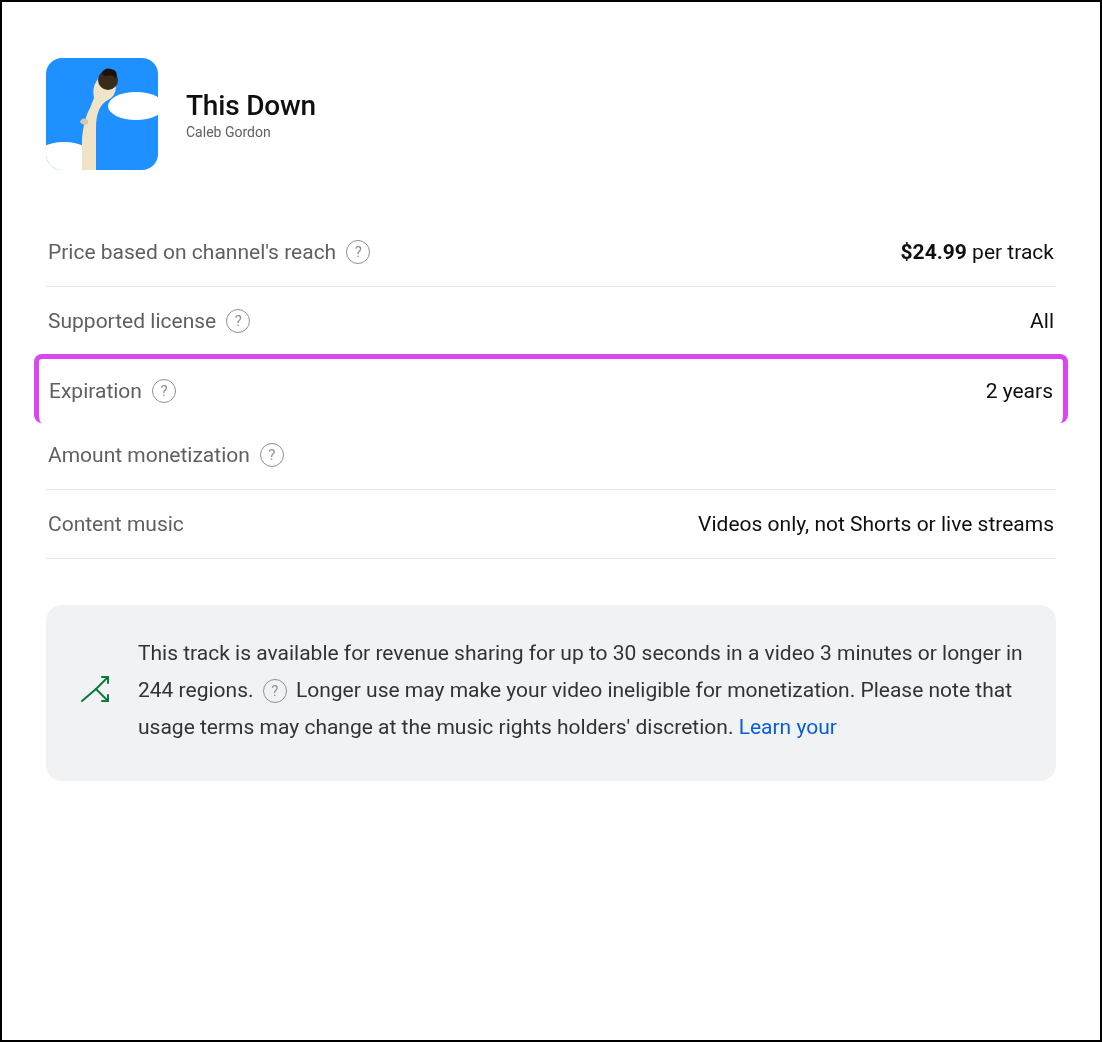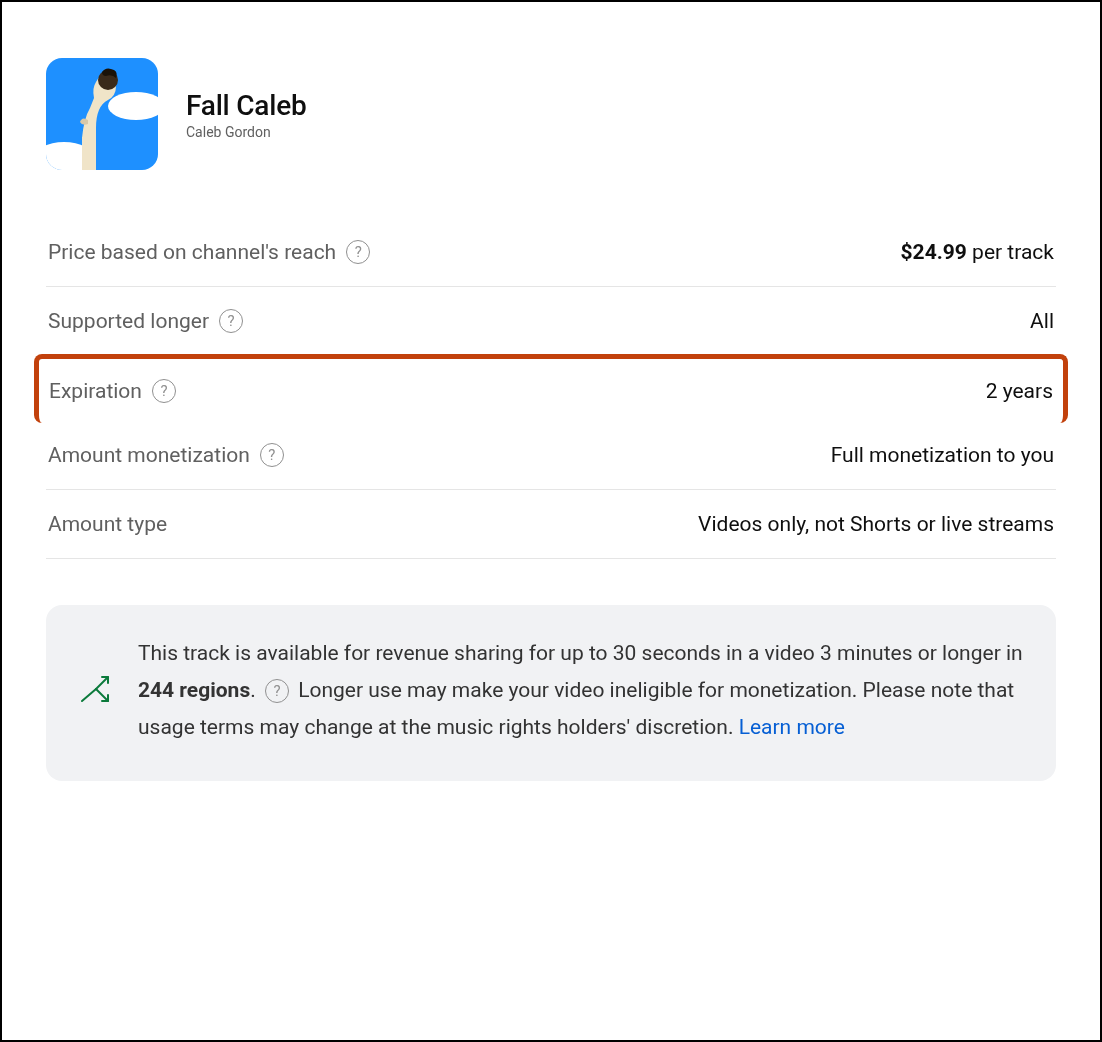--- a/index.html
+++ b/index.html
@@ -41,21 +41,21 @@
   .details { display: flex; flex-direction: column; }
   .row {
     display: flex;
     justify-content: space-between;
     align-items: center;
     padding: 22px 2px;
     border-bottom: 1px solid #e5e5e5;
     font-size: 21px;
   }
   .row.highlight {
-    border: 5px solid #c2410c;
+    border: 5px solid #d946ef;
     border-radius: 8px;
     padding: 20px 10px;
     margin: -2px -12px;
   }
   .row.no-border { border-bottom: none; }
   .row-label {
     display: flex;
     align-items: center;
     gap: 10px;
     color: #606060;
@@ -101,21 +101,21 @@
     width: 36px;
     height: 36px;
     margin-top: 36px;
   }
   .info-text {
     font-size: 21px;
     line-height: 1.75;
     color: #333;
     font-weight: 400;
   }
-  .info-text .bold { font-weight: 700; }
+  .info-text .bold { font-weight: 400; }
   .info-text .help-inline {
     display: inline-flex;
     vertical-align: middle;
     margin: 0 4px;
   }
   .learn-more {
     color: #065fd4;
     text-decoration: none;
     cursor: pointer;
   }
@@ -129,79 +129,78 @@
       <rect width="112" height="112" fill="#1e90ff"></rect>
       <ellipse cx="90" cy="48" rx="28" ry="14" fill="#ffffff"></ellipse>
       <ellipse cx="18" cy="100" rx="30" ry="16" fill="#ffffff"></ellipse>
       <path d="M50 112 L50 70 Q50 48 62 42 Q70 38 70 28 Q70 20 62 18 Q54 16 50 24 Q46 30 48 40 L44 50 Q38 60 36 80 L36 112 Z" fill="#f0e4c8"></path>
       <circle cx="62" cy="22" r="10" fill="#3a2a1a"></circle>
       <path d="M56 14 Q60 8 68 12 Q72 14 70 20 Q66 16 60 18 Q56 18 56 14 Z" fill="#1a1208"></path>
       <path d="M42 62 Q36 58 34 64 Q36 68 42 66 Z" fill="#d8c8a8"></path>
     </svg>
   </div>
   <div class="title-block">
-    <div class="track-title">Fall Caleb</div>
+    <div class="track-title">This Down</div>
     <div class="artist-name">Caleb Gordon</div>
   </div>
 </div>
 
 <div class="details">
 
   <div class="row">
     <div class="row-label">
       <span>Price based on channel's reach</span>
       <span class="help-icon">?</span>
     </div>
     <div class="row-value">
       <span class="bold">$24.99</span><span> per track</span>
     </div>
   </div>
 
 
   <div class="row">
     <div class="row-label">
-      <span>Supported longer</span>
+      <span>Supported license</span>
       <span class="help-icon">?</span>
     </div>
     <div class="row-value">All</div>
   </div>
 
   <div class="row highlight no-border">
     <div class="row-label">
       <span>Expiration</span>
       <span class="help-icon">?</span>
     </div>
     <div class="row-value">2 years</div>
   </div>
 
   <div class="row">
     <div class="row-label">
       <span>Amount monetization</span>
       <span class="help-icon">?</span>
     </div>
-    <div class="row-value">Full monetization to you</div>
-  </div>
-
-  <div class="row">
-    <div class="row-label">Amount type</div>
+  </div>
+
+  <div class="row">
+    <div class="row-label">Content music</div>
     <div class="row-value">Videos only, not Shorts or live streams</div>
   </div>
 
 </div>
 
 <div class="info-box">
   <div class="info-body">
     <div class="split-icon">
       <svg viewBox="0 0 36 36" xmlns="http://www.w3.org/2000/svg" fill="none" stroke="#0b7a3b" stroke-width="2" stroke-linecap="round" stroke-linejoin="round">
         <path d="M4 30 L18 18"></path>
         <path d="M18 18 L30 6"></path>
         <path d="M24 6 L30 6 L30 12"></path>
         <path d="M18 18 L30 30"></path>
         <path d="M30 24 L30 30 L24 30"></path>
       </svg>
     </div>
     <div class="info-text">
       <span>This track is available for revenue sharing for up to 30 seconds in a video 3 minutes or longer in </span><span class="bold">244 regions</span><span>. </span><span class="help-inline">
           <span class="help-icon">?</span>
-        </span><span> Longer use may make your video ineligible for monetization. Please note that usage terms may change at the music rights holders' discretion. </span><a class="learn-more">Learn more</a>
+        </span><span> Longer use may make your video ineligible for monetization. Please note that usage terms may change at the music rights holders' discretion. </span><a class="learn-more">Learn your</a>
     </div>
   </div>
 </div>
 
 </body></html>

